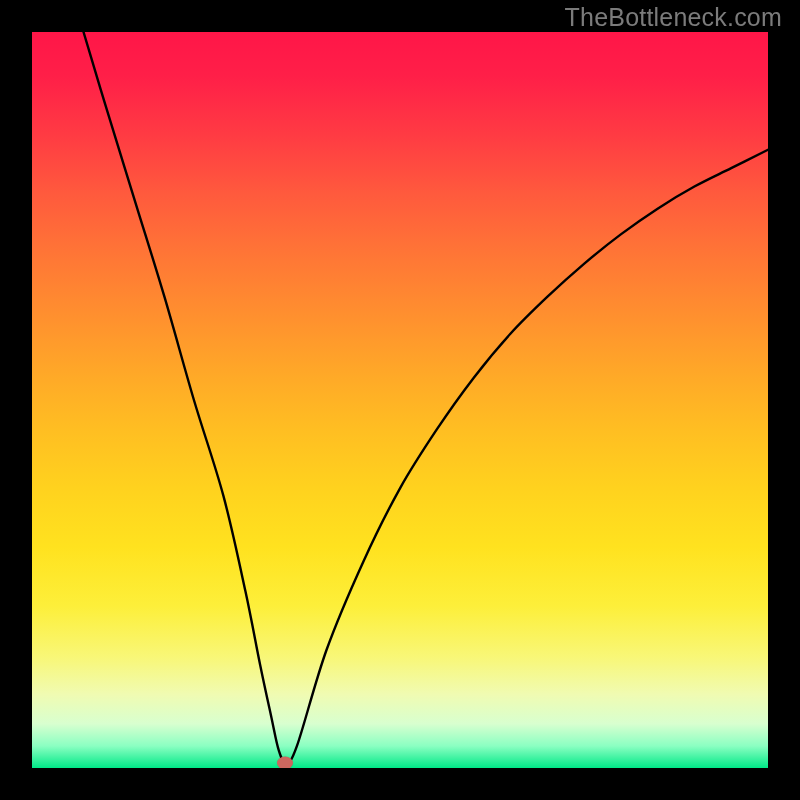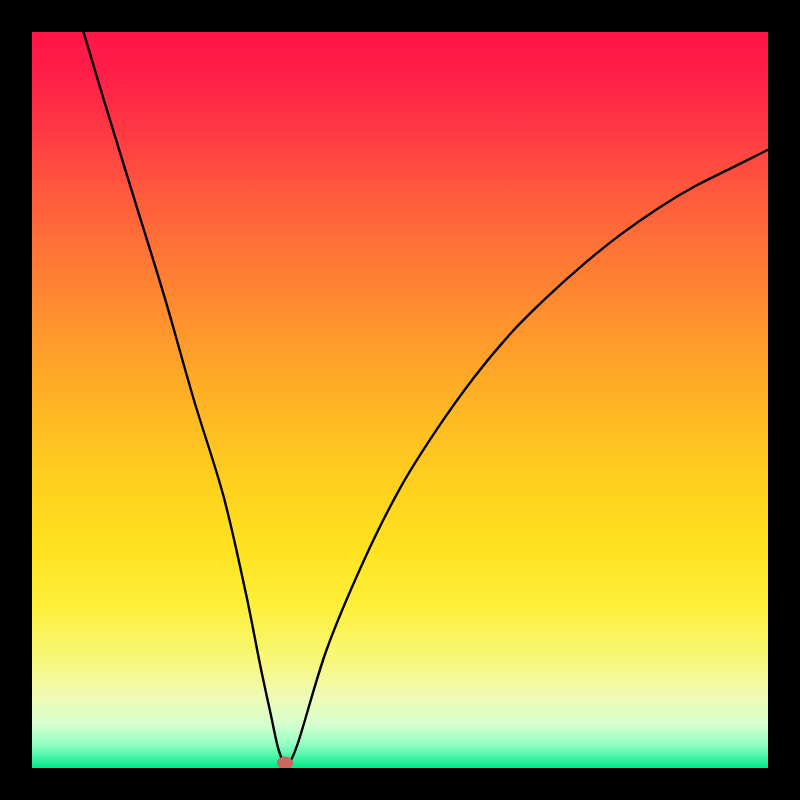--- a/index.html
+++ b/index.html
@@ -73,20 +73,21 @@
     box-shadow: 0 0 1px rgba(0,0,0,0.2);
     transform: translate(-50%, -50%);
   }
 
 </style>
 </head>
 <body>
 
 <div class="frame">
 
+  <div class="watermark">TheBottleneck.com</div>
 
   <div class="plot-area">
     <div class="gradient-bg"></div>
 
     <svg class="curve" viewBox="0 0 736 736" preserveAspectRatio="none">
       <path id="curve-path" fill="none" stroke="#000" stroke-width="2.4" stroke-linecap="round" stroke-linejoin="round" d="M 51.52 0.00 C 55.20 12.27, 65.01 45.39, 73.60 73.60 C 82.19 101.81, 93.23 137.39, 103.04 169.28 C 112.85 201.17, 122.67 231.84, 132.48 264.96 C 142.29 298.08, 152.11 334.88, 161.92 368.00 C 171.73 401.12, 182.77 431.79, 191.36 463.68 C 199.95 495.57, 207.31 531.15, 213.44 559.36 C 219.57 587.57, 223.87 612.11, 228.16 632.96 C 232.45 653.81, 236.13 670.37, 239.20 684.48 C 242.27 698.59, 244.11 709.87, 246.56 717.60 C 249.01 725.33, 250.85 731.46, 253.92 730.85 C 256.99 730.23, 258.21 732.69, 264.96 713.92 C 271.71 695.15, 283.36 648.91, 294.40 618.24 C 305.44 587.57, 318.93 556.91, 331.20 529.92 C 343.47 502.93, 355.73 478.40, 368.00 456.32 C 380.27 434.24, 392.53 415.84, 404.80 397.44 C 417.07 379.04, 429.33 361.87, 441.60 345.92 C 453.87 329.97, 466.13 315.25, 478.40 301.76 C 490.67 288.27, 502.93 276.61, 515.20 264.96 C 527.47 253.31, 539.73 242.27, 552.00 231.84 C 564.27 221.41, 576.53 211.60, 588.80 202.40 C 601.07 193.20, 613.33 184.61, 625.60 176.64 C 637.87 168.67, 650.13 161.31, 662.40 154.56 C 674.67 147.81, 686.93 142.29, 699.20 136.16 C 711.47 130.03, 729.87 120.83, 736.00 117.76"></path>
     </svg>
 
     <div class="marker" id="min-marker" style="left: 253.184px; top: 730.848px; background: rgb(204, 103, 95);"></div>
   </div>

